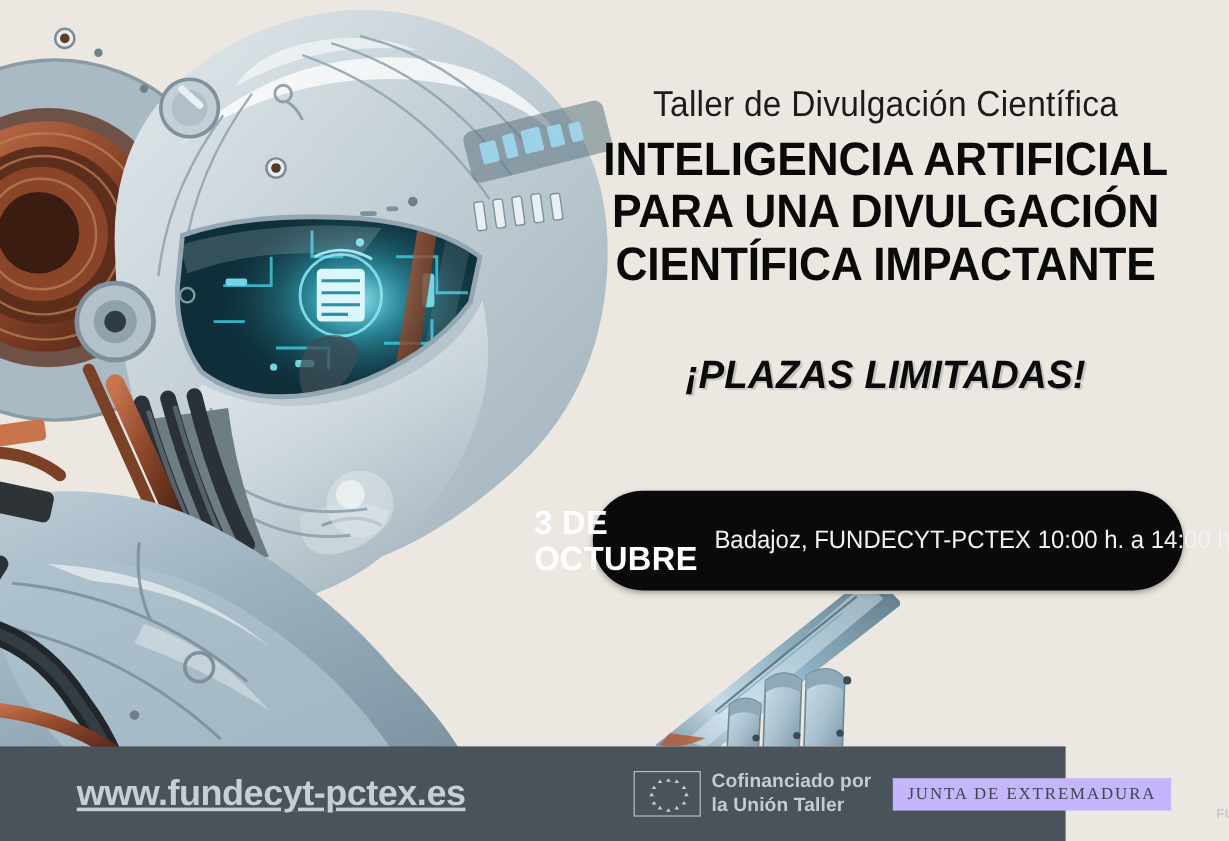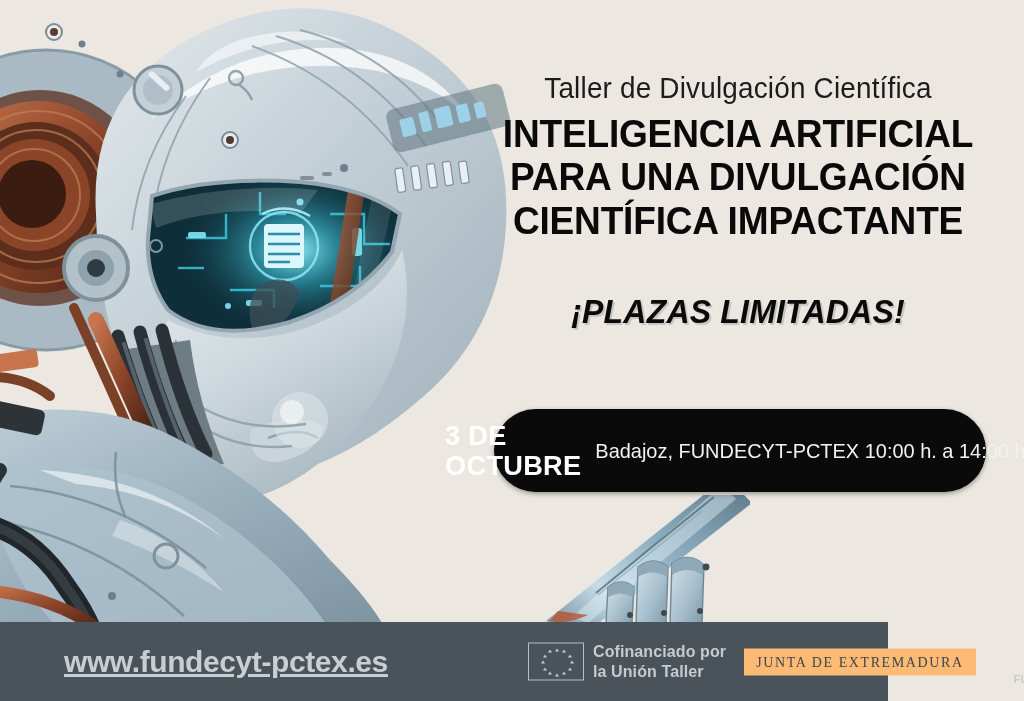--- a/index.html
+++ b/index.html
@@ -101,21 +101,21 @@
     border-right:2px solid transparent;
     border-bottom:3.4px solid #C6CBD0;
   }
   .eu-text{
     color:#C6CBD0;font-size:16px;font-weight:700;
     line-height:1.28;letter-spacing:.1px;white-space:nowrap;
   }
   
   .junta{
     margin-left:18px;
-    background:#fdba74;
+    background:#c4b5fd;
     padding:6px 12px 5px 12px;
     display:flex;align-items:center;justify-content:center;
     min-width:150px;box-sizing:border-box;
   }
   .junta-text{
     color:#3E464E;font-size:14px;font-weight:400;
     letter-spacing:1.6px;white-space:nowrap;
     font-family:"Liberation Serif", serif;
   }
   

